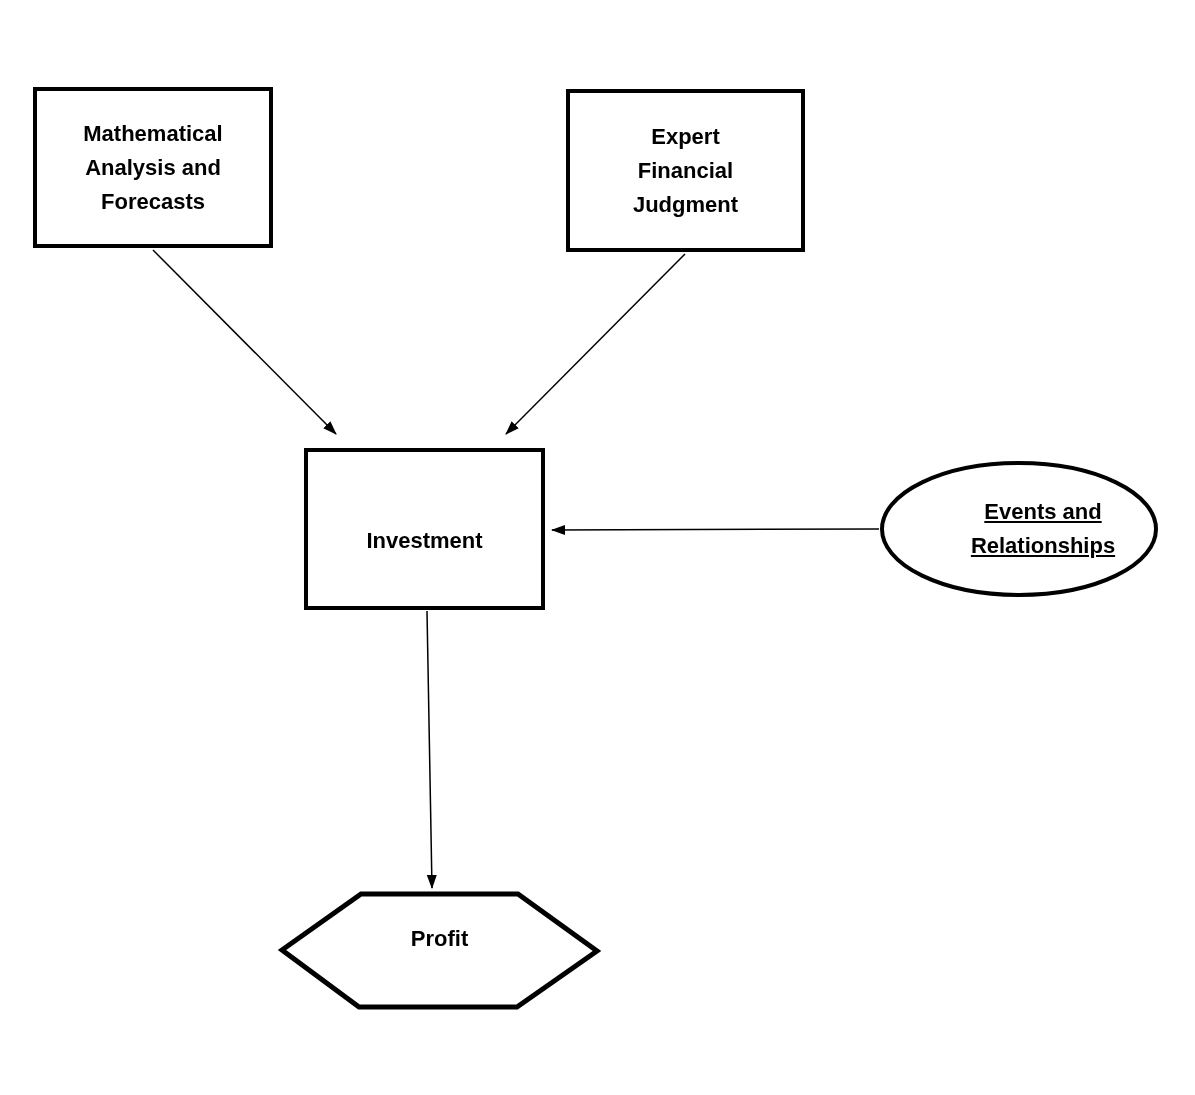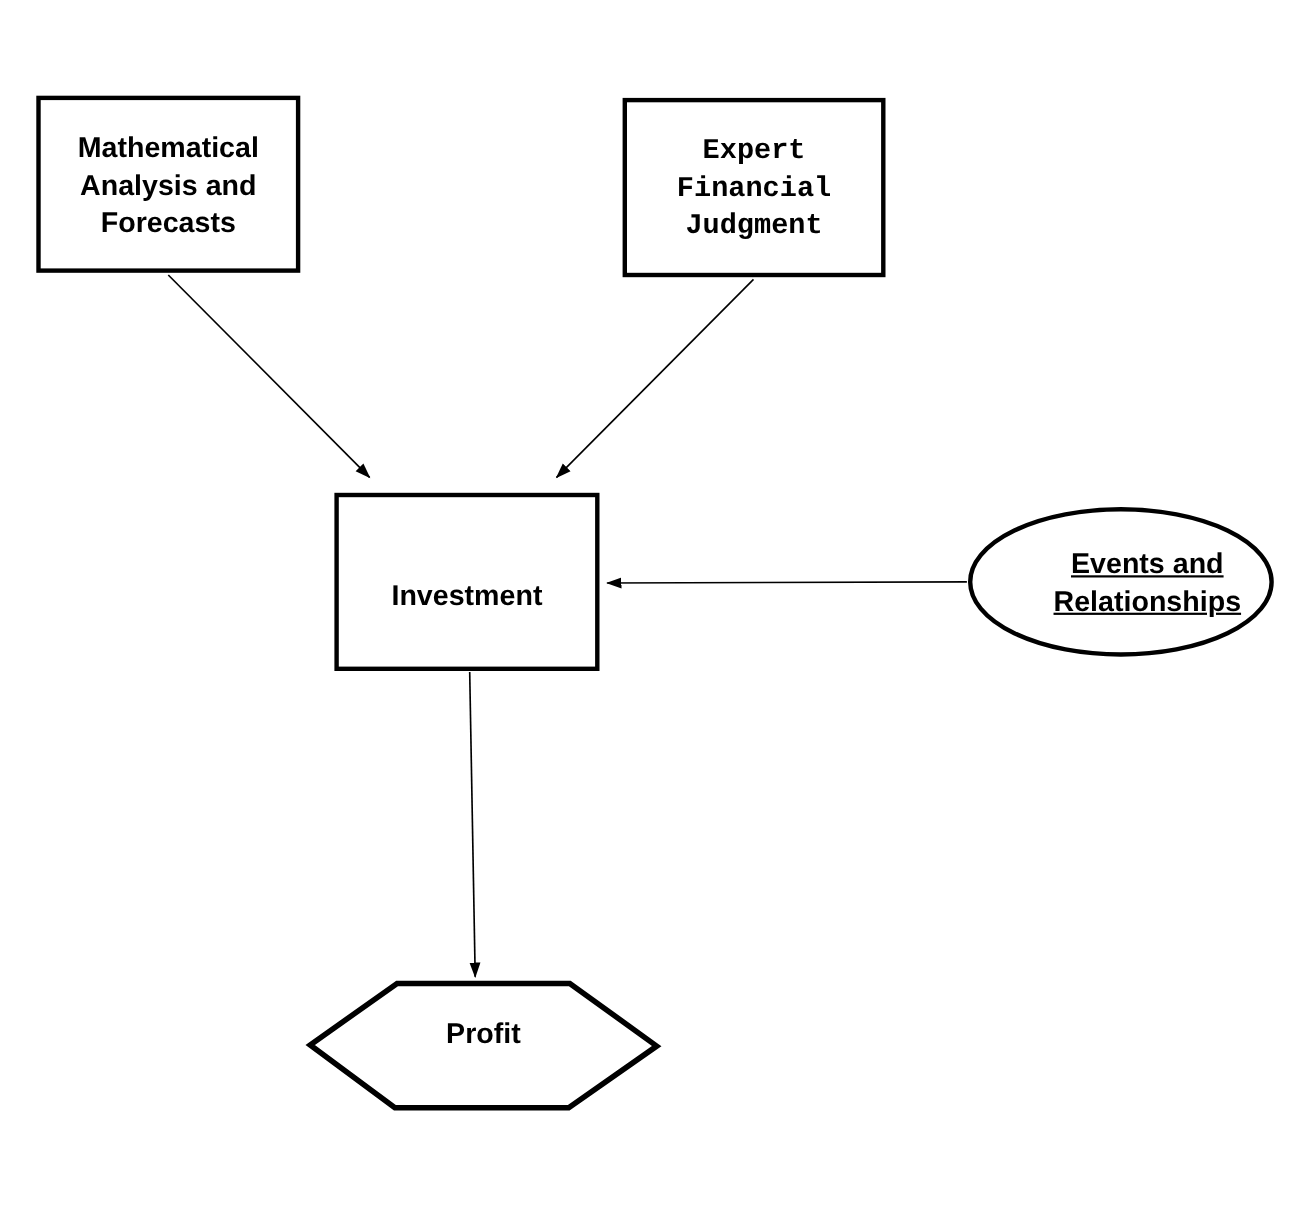--- a/index.html
+++ b/index.html
@@ -20,28 +20,28 @@
     left: 0;
     top: 0;
   }
   .node-label {
     position: absolute;
     display: flex;
     align-items: center;
     justify-content: center;
     text-align: center;
     font-weight: bold;
-    font-size: 26px;
+    font-size: 22px;
     line-height: 34px;
     color: #000000;
     white-space: pre-line;
     pointer-events: none;
   }
   .lbl-math        { left: 33px;  top: 87px;  width: 240px; height: 161px; }
-  .lbl-expert      { left: 566px; top: 89px;  width: 239px; height: 163px; font-family: Liberation Mono, monospace; }
+  .lbl-expert      { left: 566px; top: 89px;  width: 239px; height: 163px; }
   .lbl-investment  { left: 304px; top: 448px; width: 241px; height: 186px; }
   .lbl-events      { left: 904px; top: 461px; width: 278px; height: 136px; text-decoration: underline; }
   .lbl-profit      { left: 280px; top: 892px; width: 319px; height: 94px; }
 </style>
 </head>
 <body>
 
 <div class="canvas">
 
   <svg width="1195" height="1095" viewBox="0 0 1195 1095">

